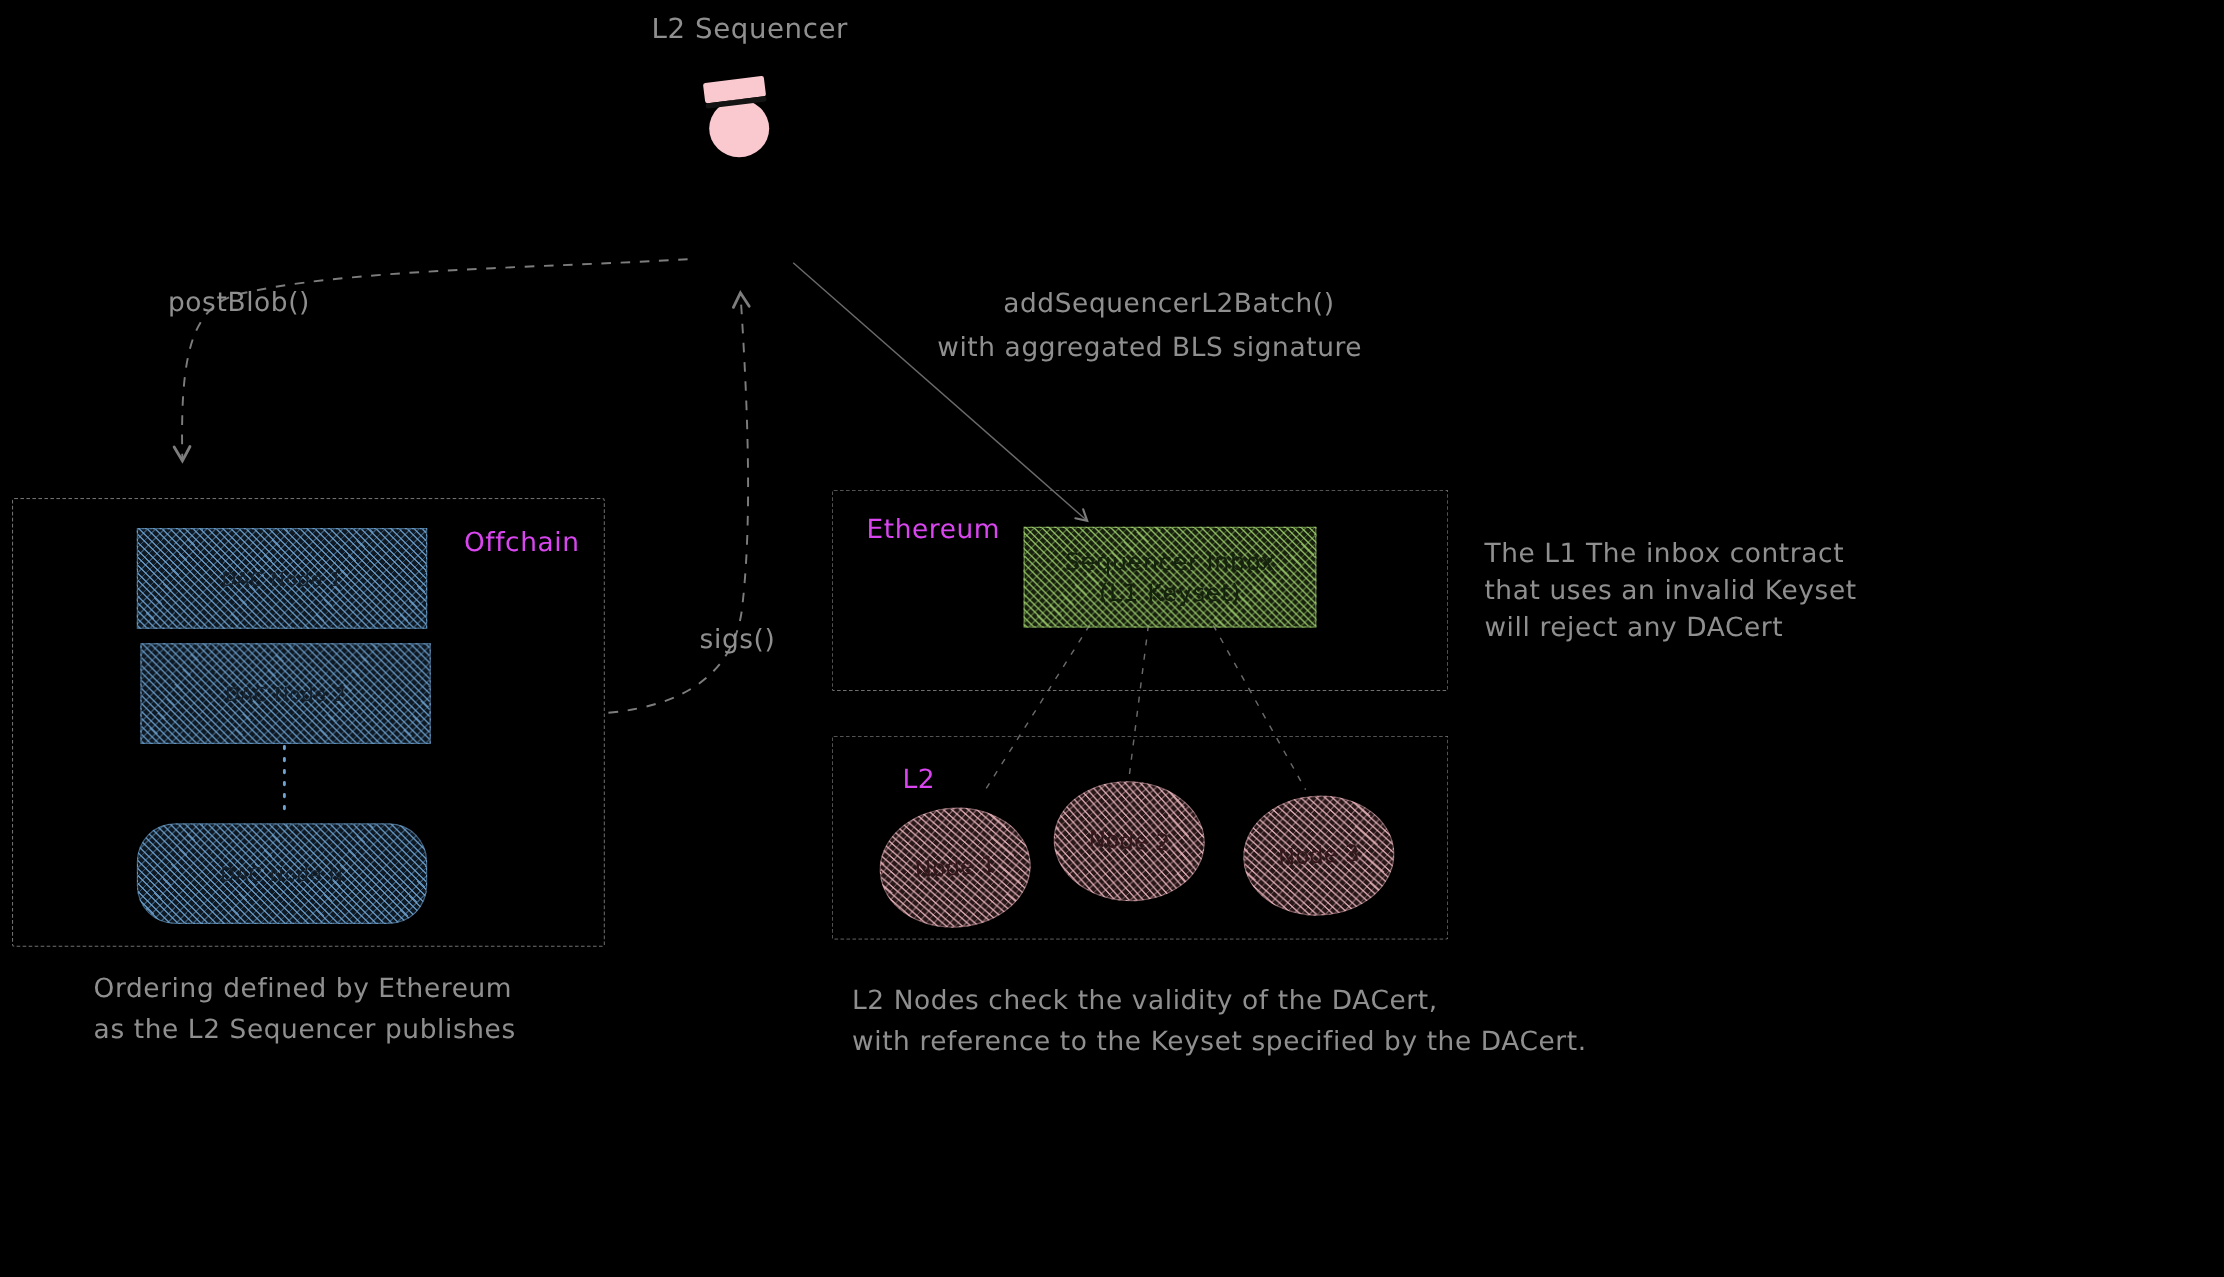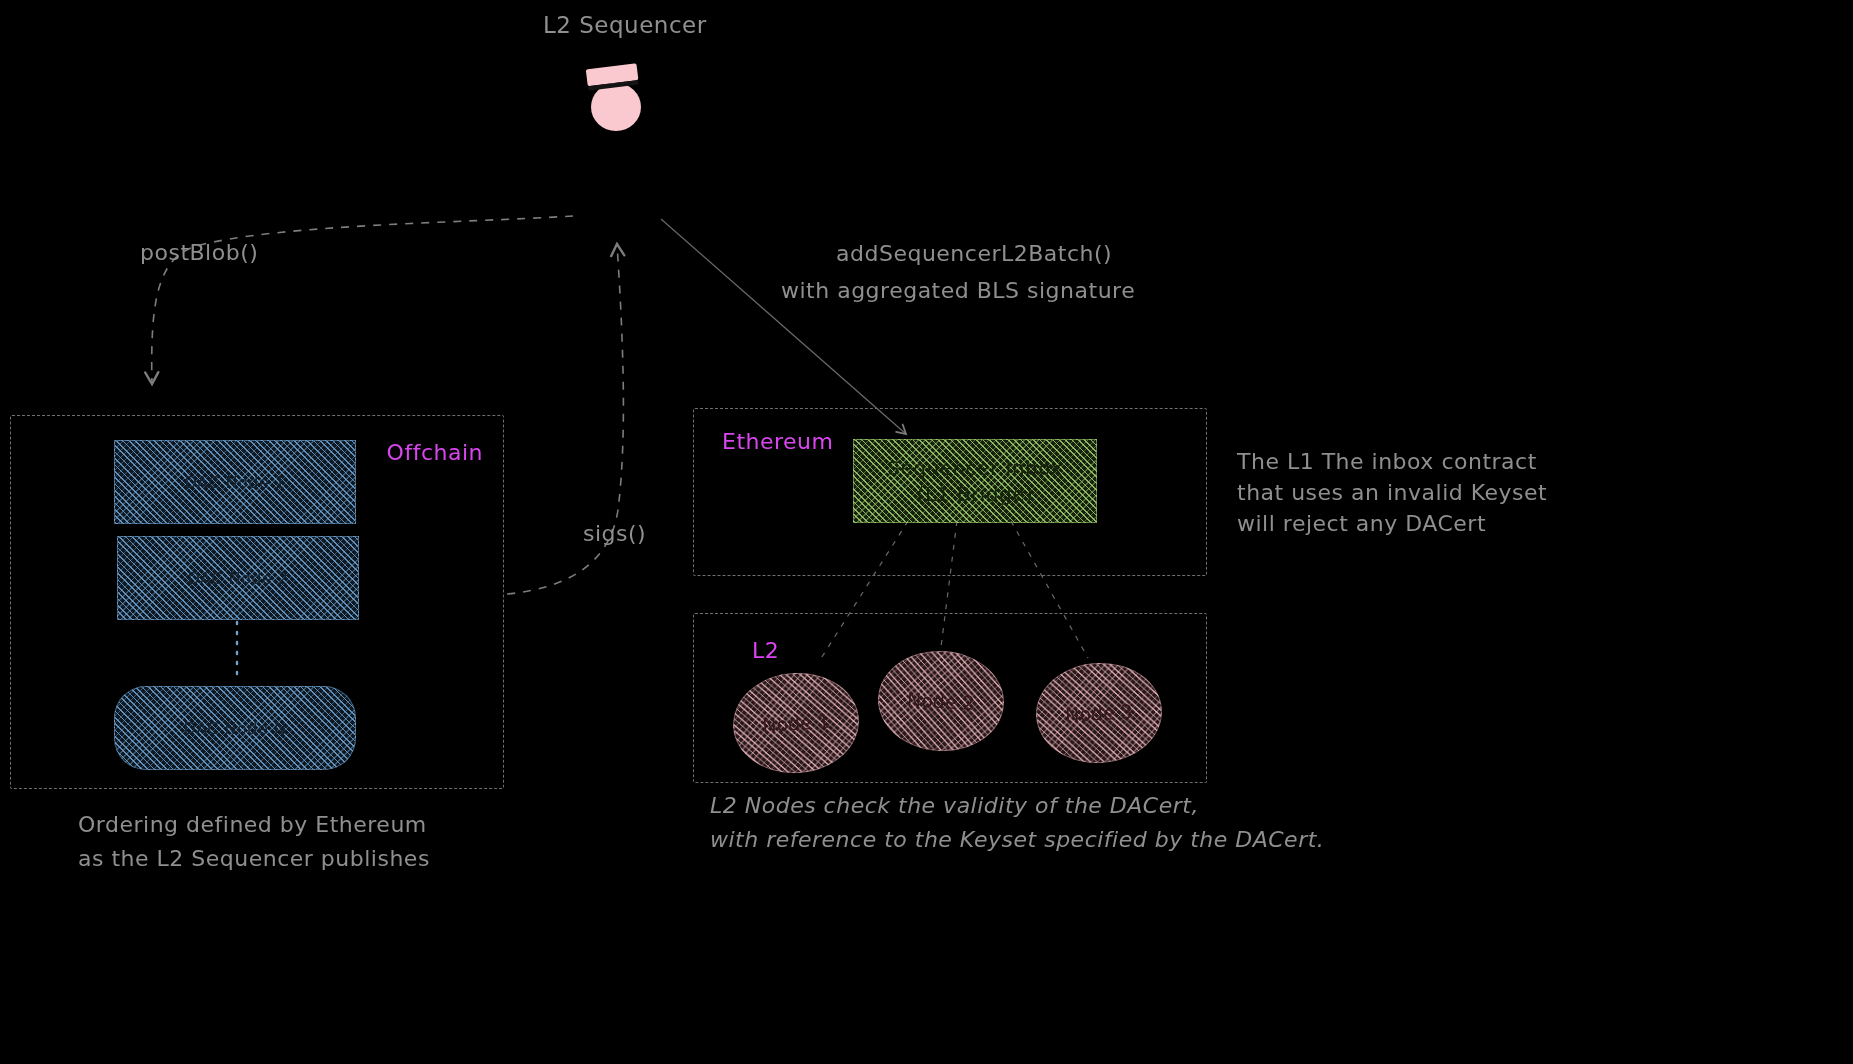--- a/index.html
+++ b/index.html
@@ -138,21 +138,21 @@
   </div>
   <div class="node-rect hatch-blue" style="left:114px;top:686px;border-radius:32px;">
     <span>DAC Node N</span>
   </div>
 
   <div class="dashed-group" style="left:693px;top:408px;width:512px;height:166px;">
     <div class="group-label" style="left:28px;top:20px;">Ethereum</div>
   </div>
   <div class="inbox-rect hatch-green">
     <span>Sequencer Inbox</span>
-    <span>(L1 Bridge)</span>
+    <span>(L1 Keyset)</span>
   </div>
 
   <div class="dashed-group" style="left:693px;top:613px;width:512px;height:168px;">
     <div class="group-label" style="left:58px;top:24px;">L2</div>
   </div>
   <div class="node-ellipse hatch-pink" style="left:733px;top:673px;transform:rotate(-4deg);">
     <span>Node 1</span>
   </div>
   <div class="node-ellipse hatch-pink" style="left:878px;top:651px;transform:rotate(3deg);">
     <span>Node 2</span>
@@ -165,18 +165,18 @@
     <div>The L1 The inbox contract</div>
     <div>that uses an invalid Keyset</div>
     <div>will reject any DACert</div>
   </div>
 
   <div class="note" style="left:78px;top:808px;line-height:34px;">
     <div>Ordering defined by Ethereum</div>
     <div>as the L2 Sequencer publishes</div>
   </div>
 
-  <div class="note" style="left:710px;top:789px;line-height:34px;font-style:italic;">
+  <div class="note" style="left:710px;top:818px;line-height:34px;">
     <div>L2 Nodes check the validity of the DACert,</div>
     <div>with reference to the Keyset specified by the DACert.</div>
   </div>
 
 </div>
 
 </body></html>

